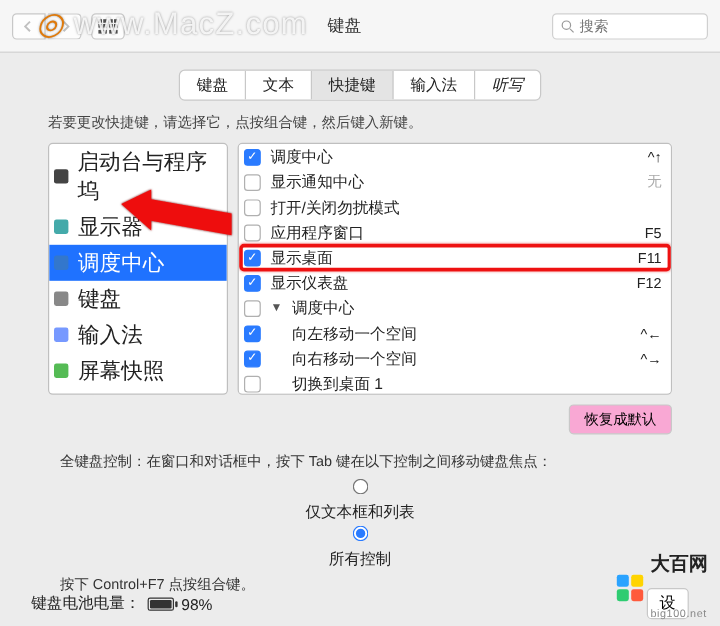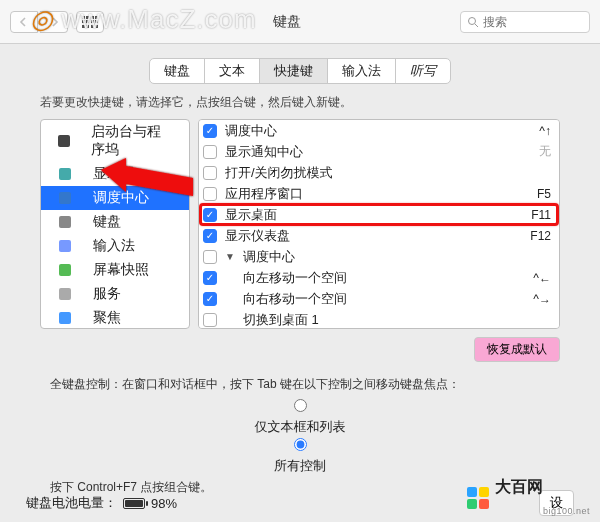--- a/index.html
+++ b/index.html
@@ -24,21 +24,21 @@
   .seg:last-child { border-right:none;font-style:italic; }
   .seg.active { background:#e4e4e4; }
 
   .hint { font-size:12px; color:#444; margin:0 40px 8px; }
 
   .panels { display:flex; gap:8px; margin:0 40px; height:210px; }
   .left-panel, .right-panel { background:#fff; border:1px solid #bfbfbf; border-radius:4px; overflow:hidden; }
   .left-panel { width:150px; }
   .right-panel { flex:1; position:relative; overflow-y:auto; }
 
-  .cat { display:flex; align-items:center; gap:20px; padding:3px 16px; font-size:14px; cursor:default; }
+  .cat { display:flex; align-items:center; gap:6px; padding:3px 2px; font-size:18px; cursor:default; }
   .cat.selected { background:#1f72ff; color:#fff; }
   .cat-icon { width:16px; height:16px; display:flex; align-items:center; justify-content:center; font-size:12px; }
 
   .row { display:flex; align-items:center; padding:2px 8px 2px 4px; gap:8px; height:21px; }
   .row .cb { width:14px; height:14px; border:1px solid #b0b0b0; border-radius:3px; display:flex; align-items:center; justify-content:center; background:#fff; flex-shrink:0; }
   .row .cb.checked { background:#2a7bff; border-color:#2a7bff; }
   .row .cb.checked::after { content:"✓"; color:#fff; font-size:10px; line-height:1; }
   .row .label { flex:1; white-space:nowrap; overflow:hidden; text-overflow:ellipsis; }
   .row .indent { padding-left:18px; }
   .row .shortcut { font-size:12px; color:#222; }
@@ -64,21 +64,21 @@
   .footer-btn { padding:3px 10px; border:1px solid #c8c8c8; background:#fff; border-radius:4px; }
 
   .watermark { position:absolute; top:4px; left:30px; font-family:"Times New Roman",serif; font-size:26px; color:rgba(255,255,255,.85); text-shadow:0 0 2px rgba(0,0,0,.4); pointer-events:none; letter-spacing:1px;}
   .watermark .o { color:#e07a0a; font-style:italic; }
   .brandmark { position:absolute; right:10px; bottom:6px; display:flex; align-items:center; gap:6px; pointer-events:none; }
   .brand-logo { display:grid; grid-template-columns:10px 10px; grid-template-rows:10px 10px; gap:2px; }
   .brand-logo span:nth-child(1){background:#2aa3ff;border-radius:2px;}
   .brand-logo span:nth-child(2){background:#ffd400;border-radius:2px;}
   .brand-logo span:nth-child(3){background:#2ecc71;border-radius:2px;}
   .brand-logo span:nth-child(4){background:#ff5a3c;border-radius:2px;}
-  .brand-text { display:flex; flex-direction:row; line-height:1;}
+  .brand-text { display:flex; flex-direction:column; line-height:1;}
   .brand-text .big { font-size:16px; font-weight:700; color:#222;}
   .brand-text .sm { font-size:9px; color:#888; letter-spacing:.5px;margin-top:28px;}
 
   .arrow-overlay { position:absolute; pointer-events:none; }
 </style>
 </head>
 <body>
 
 <div class="titlebar">
   <div class="nav">

